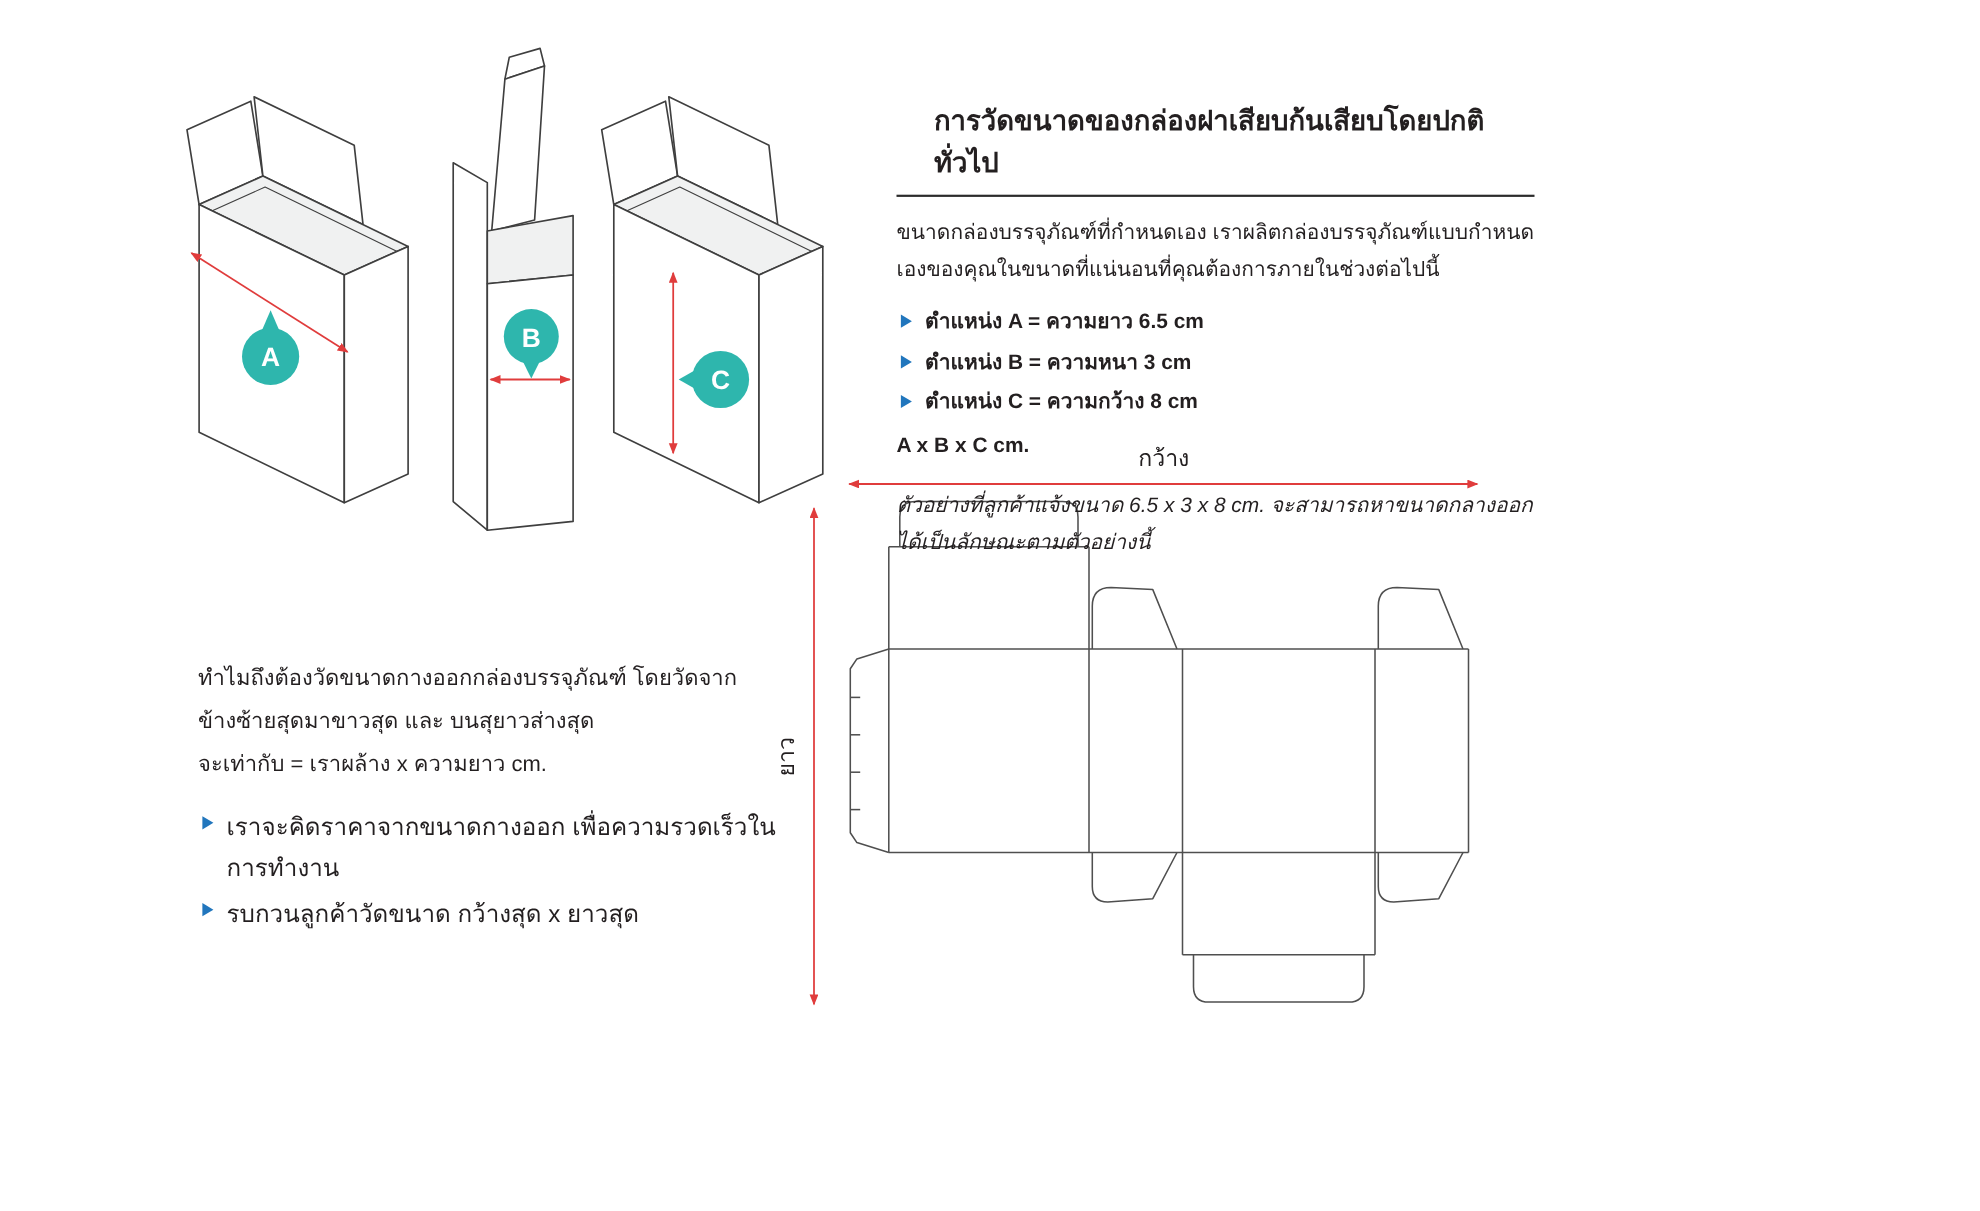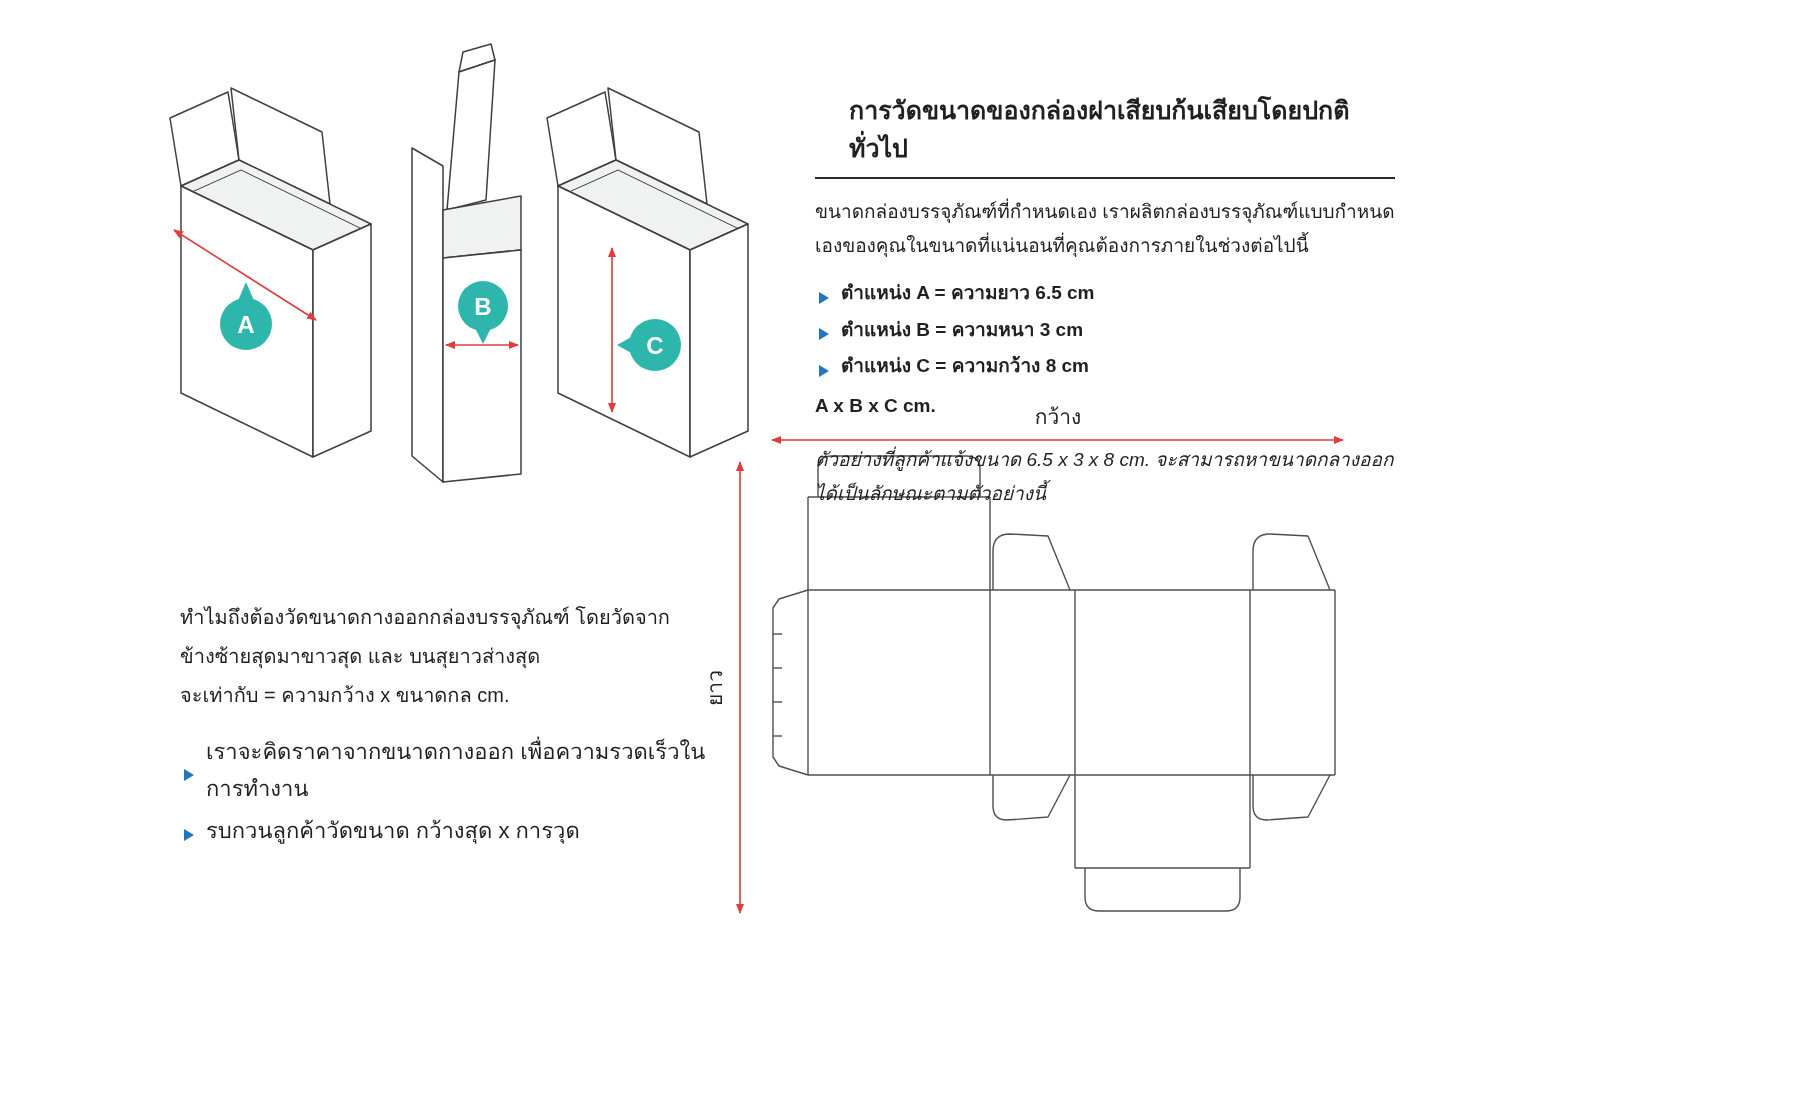--- a/index.html
+++ b/index.html
@@ -6,21 +6,21 @@
   .page{
     position:relative;width:1800px;height:1101px;background:#ffffff;overflow:hidden;
     font-family:"Liberation Sans","DejaVu Sans",sans-serif;color:#231f20;
   }
   .art{position:absolute;left:0;top:0;}
   .right-panel{position:absolute;left:815px;top:92px;width:580px;}
   .panel-title{font-size:25px;font-weight:700;line-height:1.5;margin-left:34px;}
   .title-rule{border:none;border-top:2px solid #2b2b2b;margin:10px 0 16px 0;}
   .para{font-size:19px;line-height:1.8;}
   .pos-list{margin-top:14px;}
-  .bullet-row{display:flex;align-items:center;margin:4px 0;}
+  .bullet-row{display:flex;align-items:flex-start;margin:4px 0;}
   .tri{width:0;height:0;border-top:6px solid transparent;border-bottom:6px solid transparent;
        border-left:10px solid #2176bd;margin:9px 12px 0 4px;flex:0 0 auto;}
   .bullet-text{font-size:19px;font-weight:600;line-height:1.7;}
   .formula{font-size:19px;font-weight:700;margin-top:8px;line-height:1.7;}
   .example{margin-top:20px;font-style:italic;}
   .left-panel{position:absolute;left:180px;top:598px;width:540px;}
   .left-lines .line{font-size:20px;line-height:1.95;}
   .left-bullets{margin-top:18px;}
   .left-bullets .bullet-text{font-weight:400;font-size:22px;}
   svg text{font-family:"Liberation Sans","DejaVu Sans",sans-serif;}
@@ -162,27 +162,27 @@
 
     <div class="formula">A x B x C cm.</div>
 
     <div class="para example">ตัวอย่างที่ลูกค้าแจ้งขนาด 6.5 x 3 x 8 cm. จะสามารถหาขนาดกลางออกได้เป็นลักษณะตามตัวอย่างนี้</div>
   </div>
 
   <div class="left-panel">
     <div class="left-lines">
       <div class="line">ทำไมถึงต้องวัดขนาดกางออกกล่องบรรจุภัณฑ์ โดยวัดจาก</div>
       <div class="line">ข้างซ้ายสุดมาขาวสุด และ บนสุยาวส่างสุด</div>
-      <div class="line">จะเท่ากับ = ความกว้าง x ขนาดกล cm.</div>
+      <div class="line">จะเท่ากับ = เราผล้าง x ความยาว cm.</div>
     </div>
     <div class="left-bullets">
       <div class="bullet-row">
         <span class="tri"></span>
         <span class="bullet-text">เราจะคิดราคาจากขนาดกางออก เพื่อความรวดเร็วในการทำงาน</span>
       </div>
       <div class="bullet-row">
         <span class="tri"></span>
-        <span class="bullet-text">รบกวนลูกค้าวัดขนาด กว้างสุด x การวุด</span>
+        <span class="bullet-text">รบกวนลูกค้าวัดขนาด กว้างสุด x ยาวสุด</span>
       </div>
     </div>
   </div>
 
 </div>
 
 </body></html>

